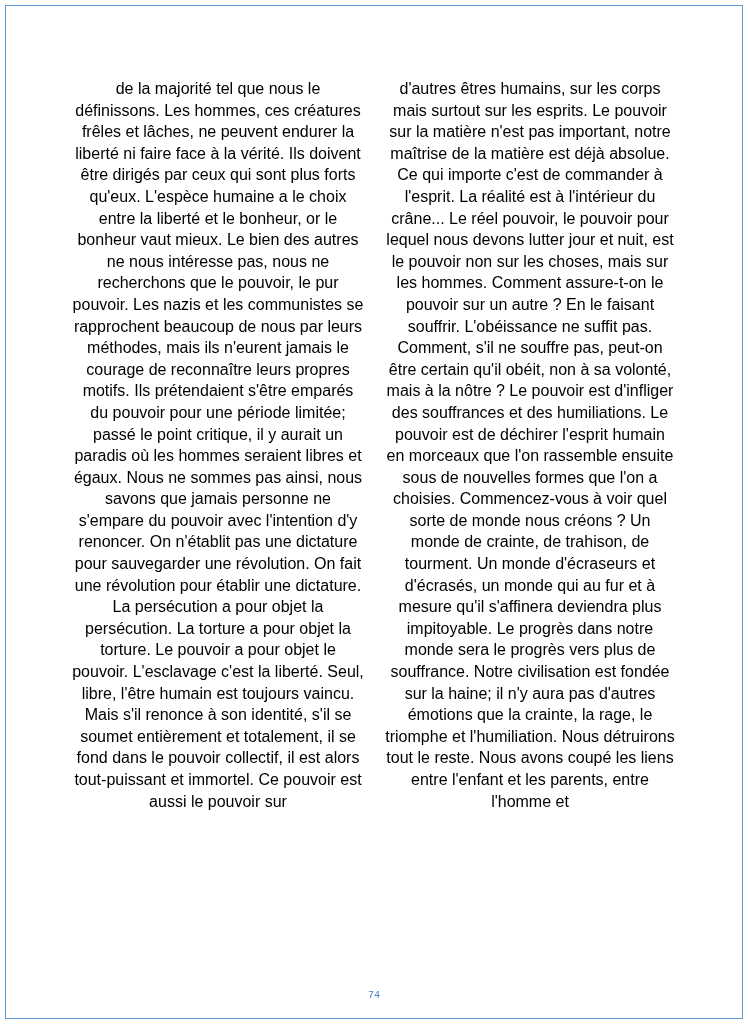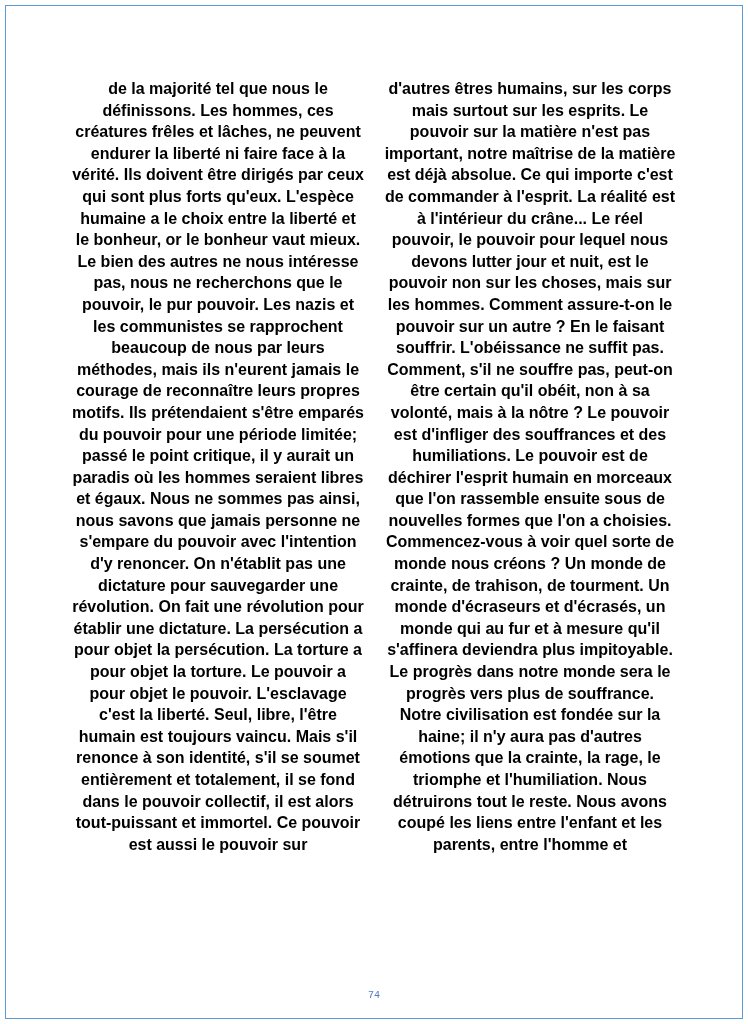--- a/index.html
+++ b/index.html
@@ -38,21 +38,21 @@
   .column {
     width: 292px;
     text-align: center;
     font-size: 16px;
     line-height: 21.6px;
     color: #000000;
     font-weight: 700;
     letter-spacing: 0;
   }
   
-  .column { font-weight: 700; }
+  .column { font-weight: 400; }
   .footer {
     position: absolute;
     left: 0;
     bottom: 22px;
     width: 100%;
     text-align: center;
   }
   .page-number {
     font-size: 10px;
     color: #4d7ebf;

